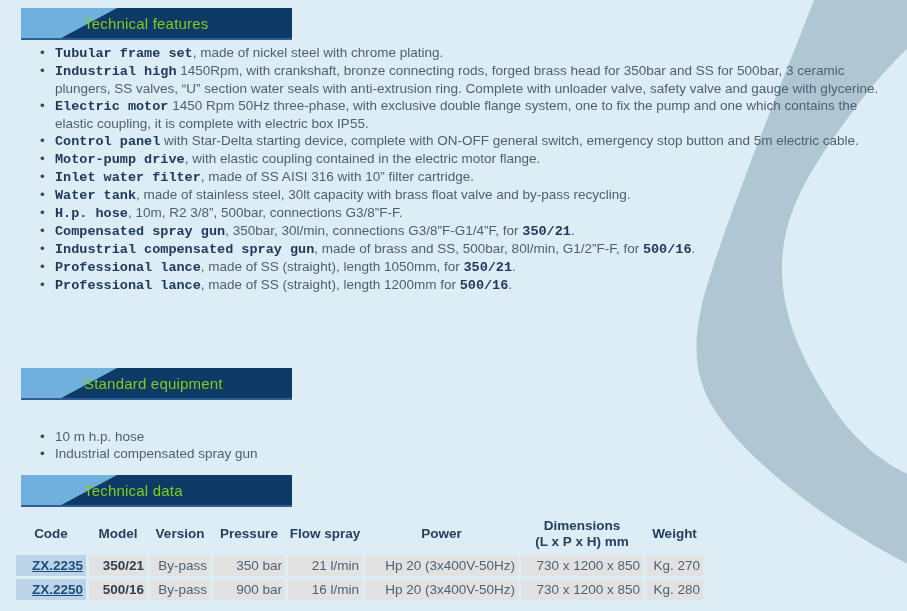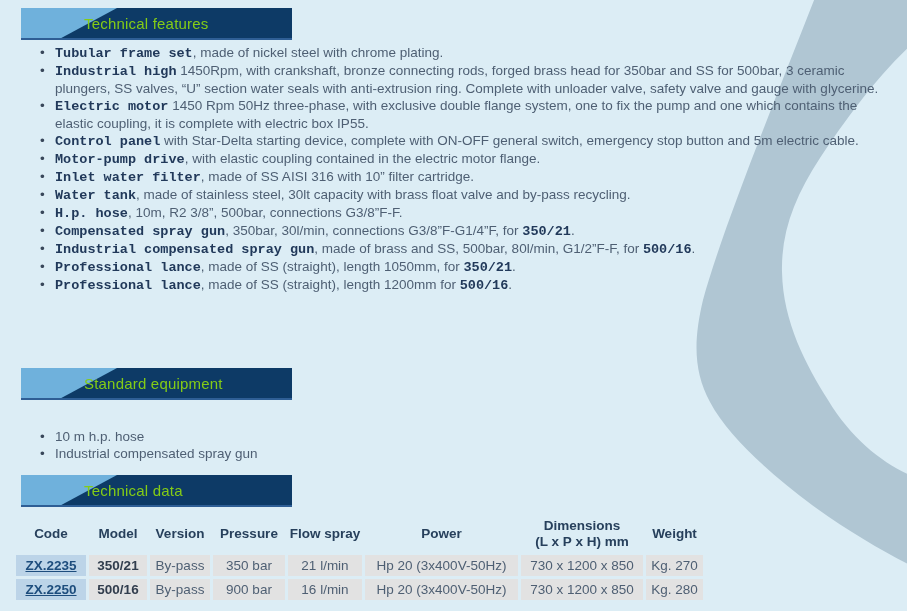--- a/index.html
+++ b/index.html
@@ -38,21 +38,21 @@
     table-layout:fixed;
     margin-top:8px;
   }
   .data-table th{
     font-size:13.5px;font-weight:bold;color:#27405c;
     text-align:center;vertical-align:middle;height:36px;
     padding:0 1px;white-space:pre-line;line-height:16px;
   }
   .data-table td{
     background:#e2e2e2;height:21px;padding:0 3px;
-    font-size:13.5px;color:#4e5f73;text-align:center;
+    font-size:13.5px;color:#4e5f73;text-align:right;
     vertical-align:middle;white-space:nowrap;
   }
   .data-table td.code{
     background:#bcd4e8;color:#1d4d7d;font-weight:bold;
     text-decoration:underline;
   }
   .data-table td.model{color:#313d4d;font-weight:bold;}
 </style>
 </head>
 <body>

